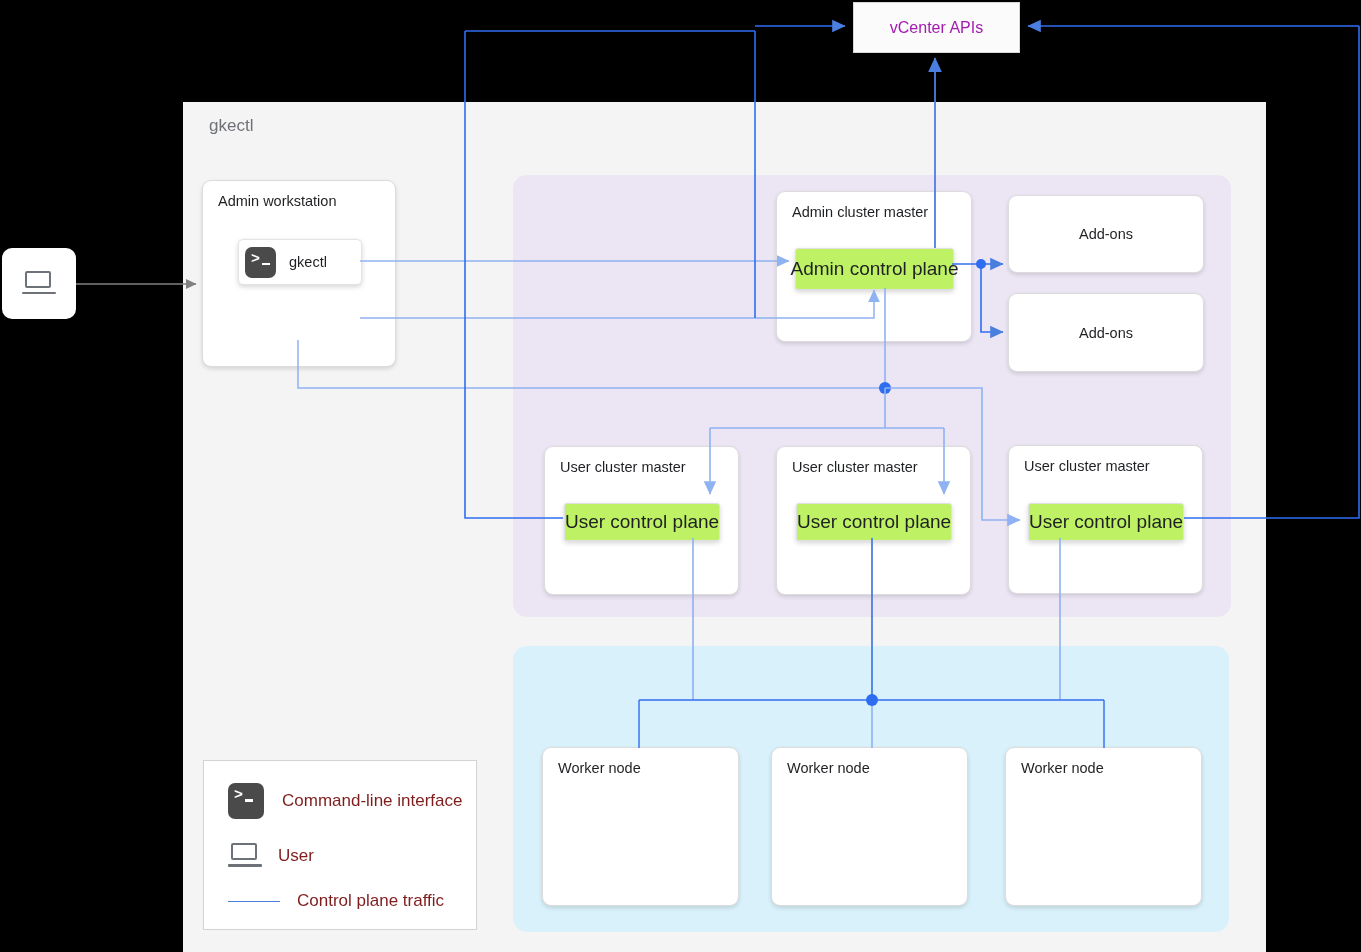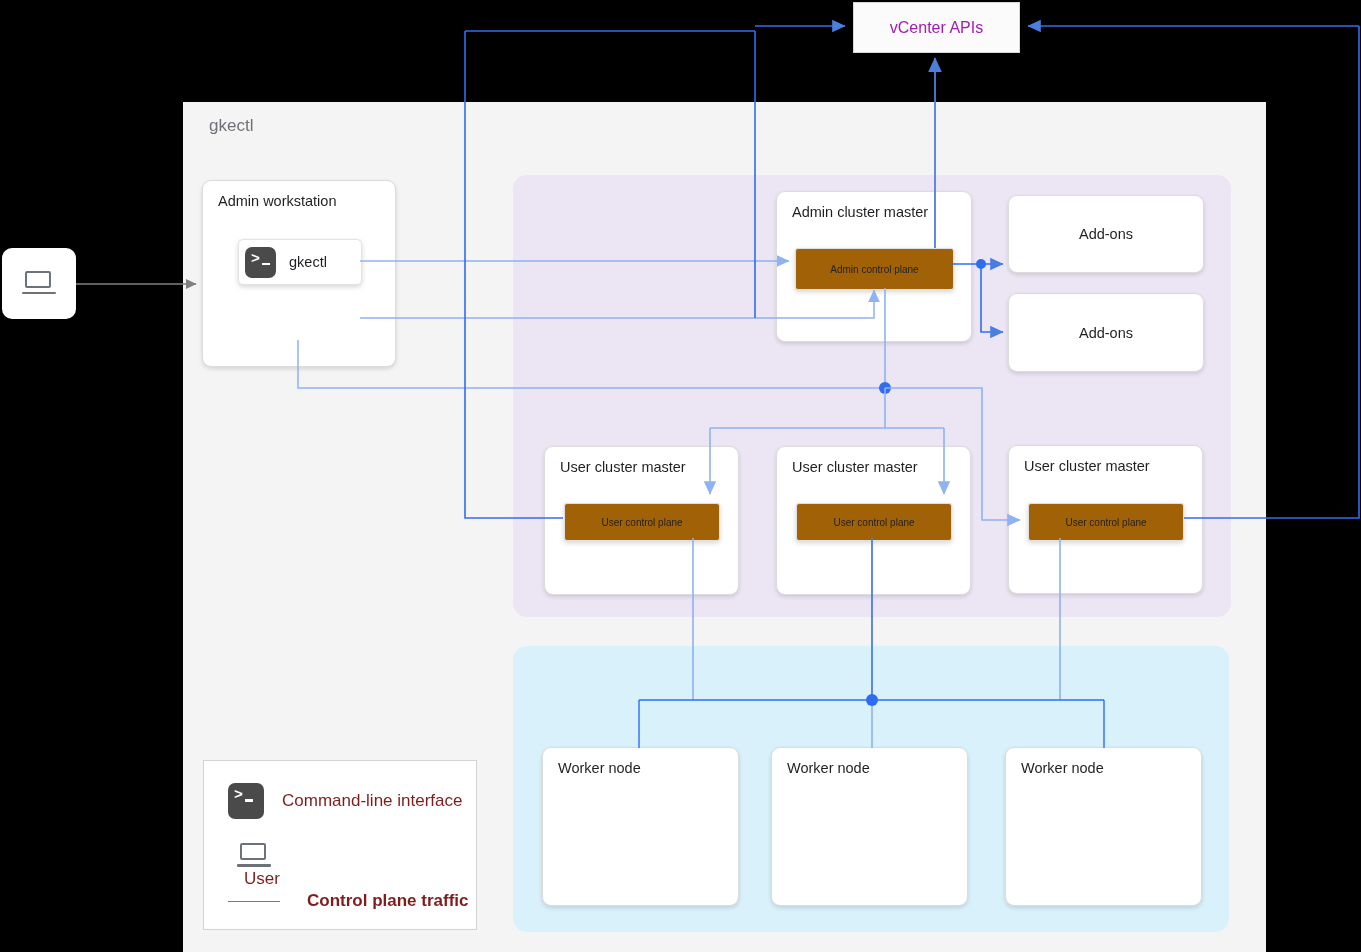--- a/index.html
+++ b/index.html
@@ -76,28 +76,28 @@
   .card-title {
     position: absolute;
     left: 15px;
     top: 12px;
     font-size: 14.5px;
     color: #1f2023;
     white-space: nowrap;
   }
   .inner-card {
     position: absolute;
-    background: #a16207;
+    background: #bef264;
     border: 1px solid #e0e0e0;
     border-radius: 3px;
     box-shadow: 0 2px 5px rgba(0,0,0,0.17);
     display: flex;
     align-items: center;
     justify-content: center;
-    font-size: 10px;
+    font-size: 19px;
     color: #1f2023;
     z-index: 4;
     white-space: nowrap;
   }
   .vcenter-box {
     position: absolute;
     left: 853px;
     top: 2px;
     width: 165px;
     height: 49px;
@@ -351,26 +351,26 @@
   <div class="card" style="left:1005px; top:747px; width:195px; height:157px;">
     <div class="card-title">Worker node</div>
   </div>
 
   <div class="legend-title">Legend</div>
   <div class="legend-box">
     <div class="legend-item" style="top:22px;">
       <span class="term-icon" style="width:36px;height:36px;margin-left:0;"></span>
       <span class="legend-text">Command-line interface</span>
     </div>
-    <div class="legend-item" style="top:82px;flex-direction:column;">
+    <div class="legend-item" style="top:82px;">
       <span class="laptop">
         <span class="screen"></span>
           <span class="base"></span>
       </span>
       <span class="legend-text" style="margin-left:16px;">User</span>
     </div>
     <div class="legend-item" style="top:130px;">
       <span class="legend-line"></span>
-      <span class="legend-text" style="margin-left:27px;font-weight:bold;">Control plane traffic</span>
+      <span class="legend-text" style="margin-left:17px;">Control plane traffic</span>
     </div>
   </div>
 
 </div>
 
 </body></html>

